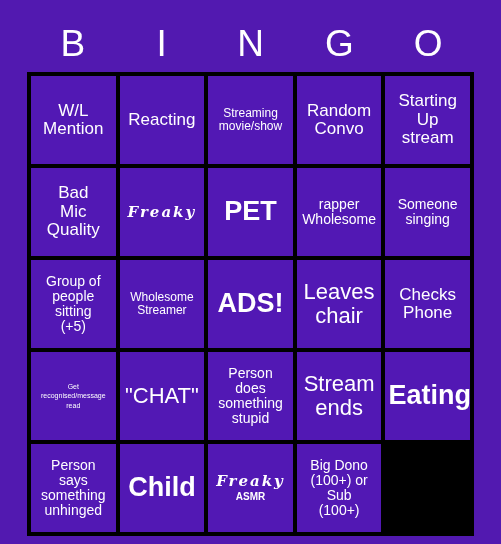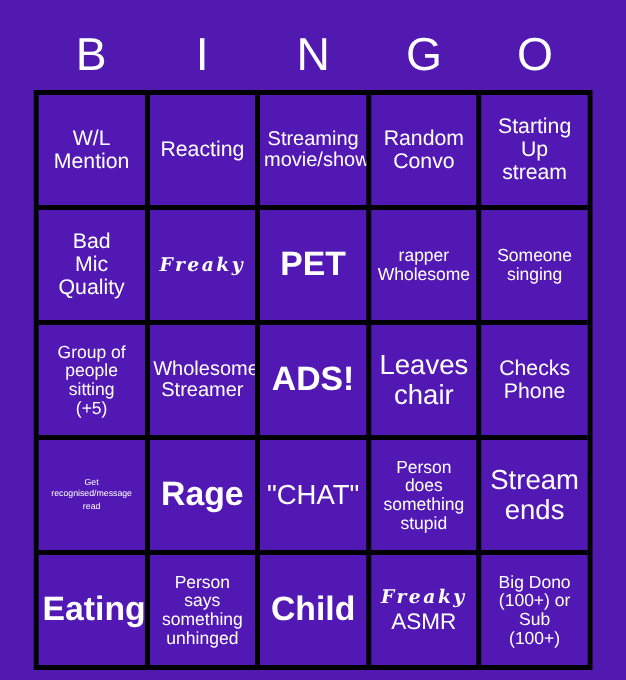--- a/index.html
+++ b/index.html
@@ -68,36 +68,36 @@
   .cell-text {
     display: block;
     width: 100%;
     white-space: pre-line;
   }
   
   .sz-xl  { font-size: 27px; font-weight: bold; }
   .sz-lg  { font-size: 22px; }
   .sz-md  { font-size: 17px; }
   .sz-sm  { font-size: 14px; }
-  .sz-xs  { font-size: 16px; }
+  .sz-xs  { font-size: 12px; }
   .sz-xxs { font-size: 7px; line-height: 1.35; }
 
   .script {
     font-family: "DejaVu Serif", serif;
     font-style: italic;
     font-weight: bold;
     font-size: 15px;
     letter-spacing: 2px;
   }
   .sub-label {
     display: block;
     font-family: "Liberation Sans", sans-serif;
     font-style: normal;
-    font-weight: normal;
-    font-size: 18px;
+    font-weight: bold;
+    font-size: 10px;
     letter-spacing: 0px;
     margin-top: 3px;
   }
 </style>
 </head>
 <body>
 
 <div class="card">
 
   <div class="header">
@@ -169,23 +169,20 @@
         <div class="cell">
           <span class="cell-text sz-md">Checks
 Phone</span>
         </div>
         <div class="cell">
           <span class="cell-text sz-xxs">Get
 recognised/message
 read</span>
         </div>
         <div class="cell">
-          <span class="cell-text sz-xl">Rage</span>
-        </div>
-        <div class="cell">
           <span class="cell-text sz-lg">"CHAT"</span>
         </div>
         <div class="cell">
           <span class="cell-text sz-sm">Person
 does
 something
 stupid</span>
         </div>
         <div class="cell">
           <span class="cell-text sz-lg">Stream

